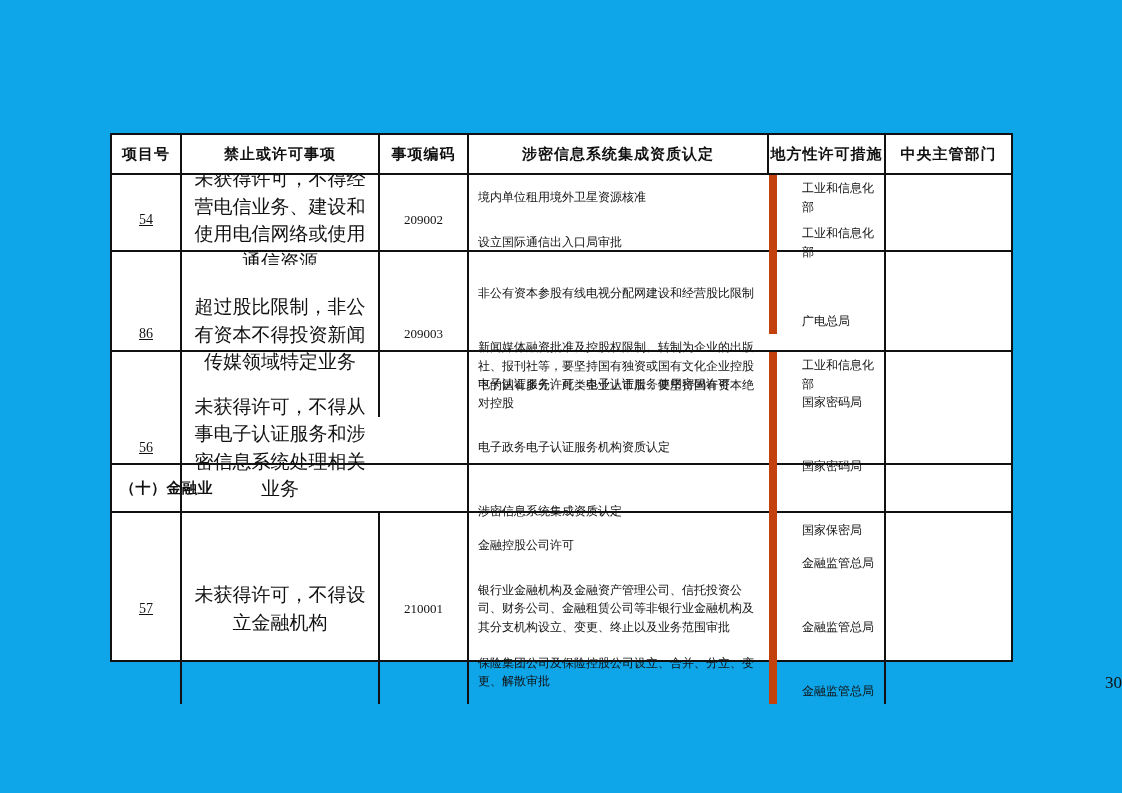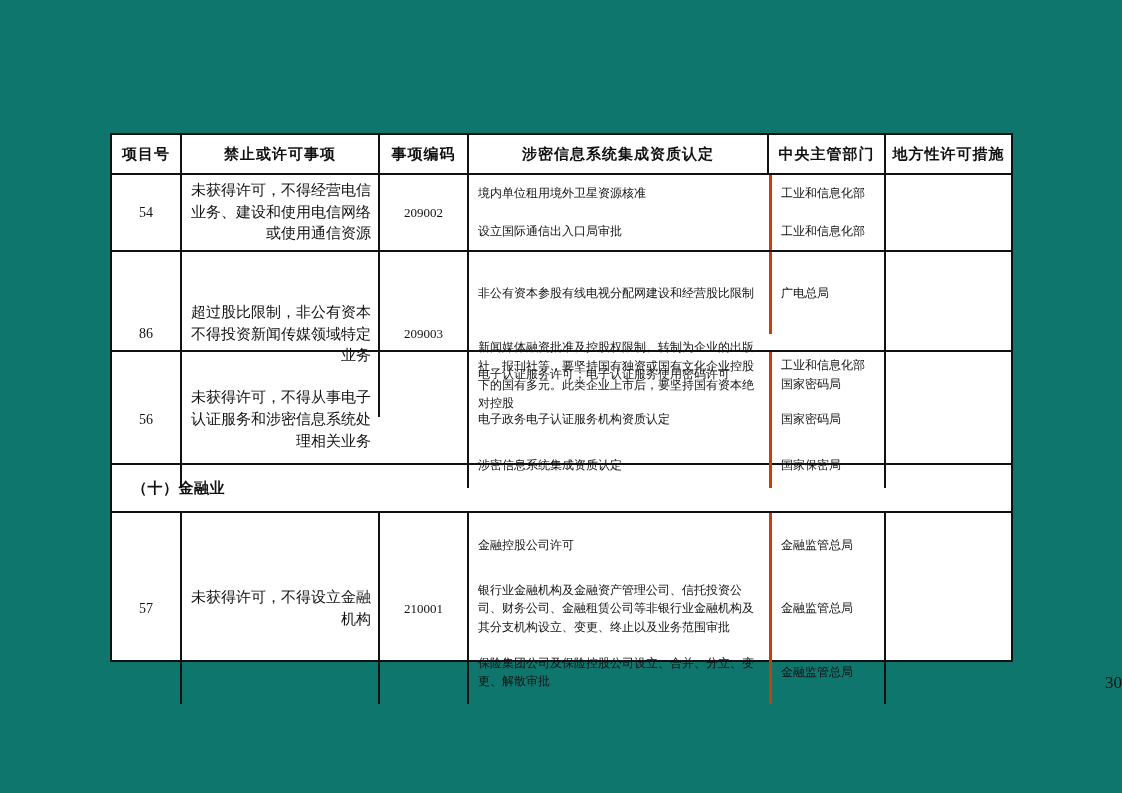--- a/index.html
+++ b/index.html
@@ -5,21 +5,21 @@
   * { box-sizing: border-box; margin: 0; padding: 0; }
   html, body { background: #ffffff; }
   body {
     font-family: "Liberation Serif", "DejaVu Serif", serif;
     color: #111111;
   }
   .page {
     position: relative;
     width: 1122px;
     height: 793px;
-    background: #0f766e;
+    background: #0ea5e9;
     overflow: hidden;
   }
   .doc-table {
     position: absolute;
     left: 110px;
     top: 133px;
     width: 903px;
     border: 2px solid #111;
     background: #fff;
   }
@@ -44,26 +44,27 @@
   .hcell {
     justify-content: center;
     font-weight: bold;
     font-size: 15px;
     letter-spacing: 1px;
   }
   .num {
     justify-content: center;
     font-size: 14px;
     font-family: "Liberation Serif", "DejaVu Serif", serif;
+    text-decoration: underline;
   }
   .item {
-    font-size: 15px;
+    font-size: 19px;
     line-height: 1.45;
     padding: 4px 7px;
-    text-align: right;
+    text-align: center;
   }
   .code {
     justify-content: center;
     font-size: 13px;
   }
   .measures {
     grid-column: 4 / 6;
     display: grid;
     grid-template-columns: 300px 1fr;
     height: 100%;
@@ -71,30 +72,30 @@
   .m2 { grid-template-rows: 1fr 1fr; }
   .m3 { grid-template-rows: 1fr 1fr 1fr; }
   .mdesc, .mdept {
     display: flex;
     align-items: center;
     font-size: 12px;
     line-height: 1.55;
     overflow: hidden;
   }
   .mdesc { padding: 4px 8px 4px 9px; }
-  .mdept { border-left: 3px solid #c2410c; padding: 4px 4px 4px 9px; }
+  .mdept { border-left: 8px solid #c2410c; padding: 4px 4px 4px 25px; align-items: flex-end; }
   .mdept .dwrap { display: block; }
   .mdept .dl { display: block; }
   .section-cell {
     grid-column: 1 / 7;
     display: flex;
     align-items: center;
     font-weight: bold;
     font-size: 15px;
-    padding-left: 20px;
+    padding-left: 8px;
     letter-spacing: 0.5px;
     border-radius: 7px;
   }
   .page-number {
     position: absolute;
     top: 673px;
     left: 0;
     width: 100%;
     text-align: right;
     font-size: 17px;
@@ -105,22 +106,22 @@
 
 <div class="page">
 
   <div class="doc-table">
 
     <div class="trow thead">
       <div class="cell hcell">项目号</div>
       <div class="cell hcell bl">禁止或许可事项</div>
       <div class="cell hcell bl">事项编码</div>
       <div class="cell hcell bl">涉密信息系统集成资质认定</div>
+      <div class="cell hcell bl">地方性许可措施</div>
       <div class="cell hcell bl">中央主管部门</div>
-      <div class="cell hcell bl">地方性许可措施</div>
     </div>
 
     <div class="trow r54">
       <div class="cell num">54</div>
       <div class="cell item bl">
           <span>未获得许可，不得经营电信业务、建设和使用电信网络或使用通信资源</span>
         </div>
       <div class="cell code bl">209002</div>
       <div class="measures m2 bl">
         <div class="mdesc">

